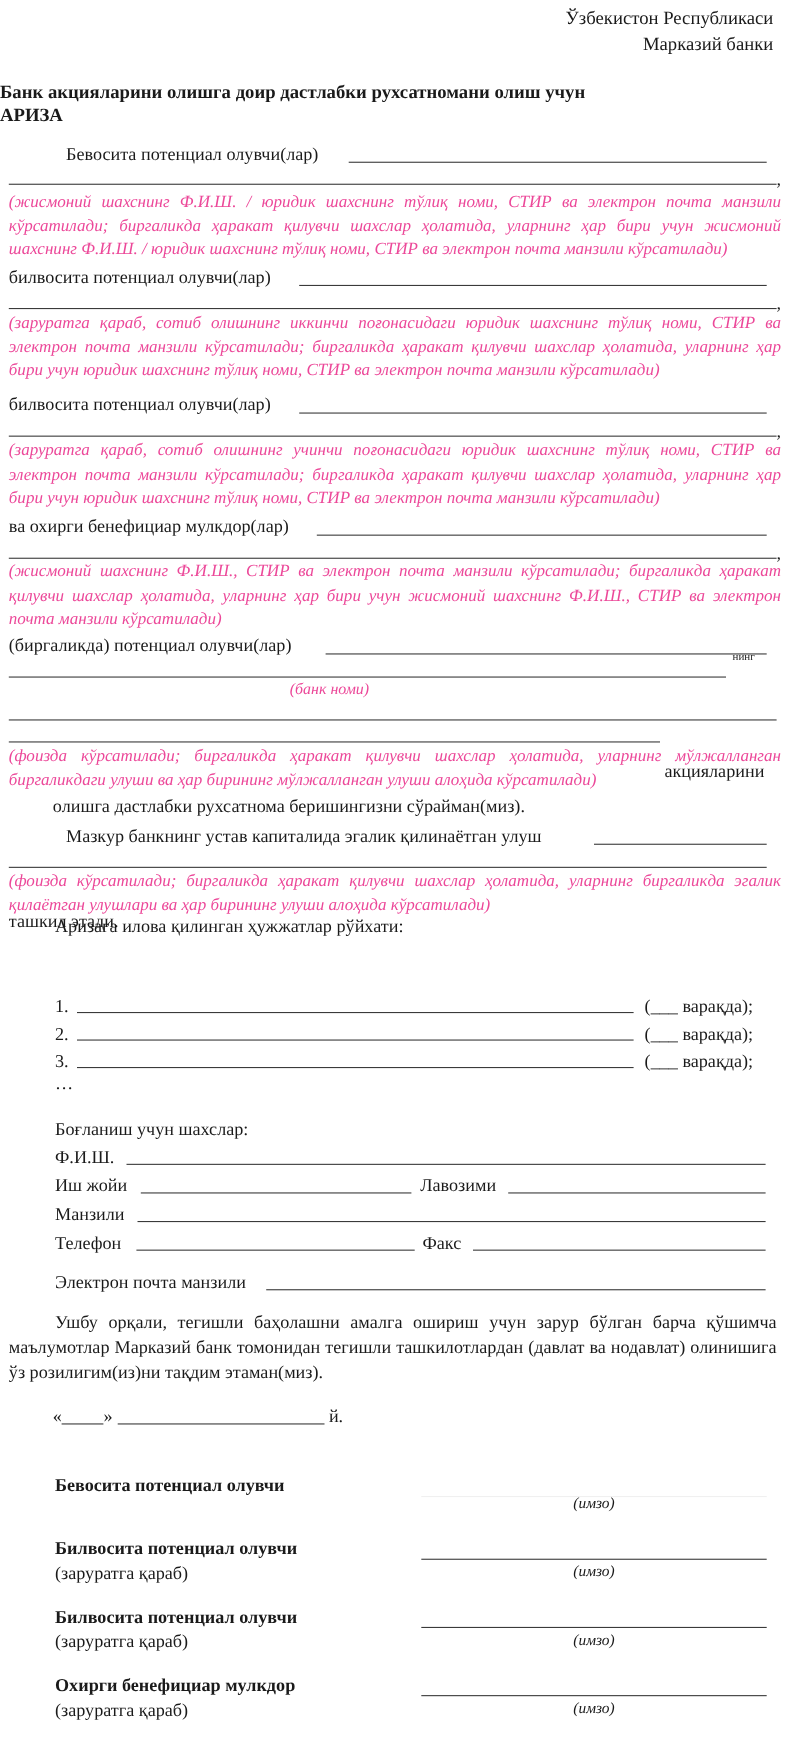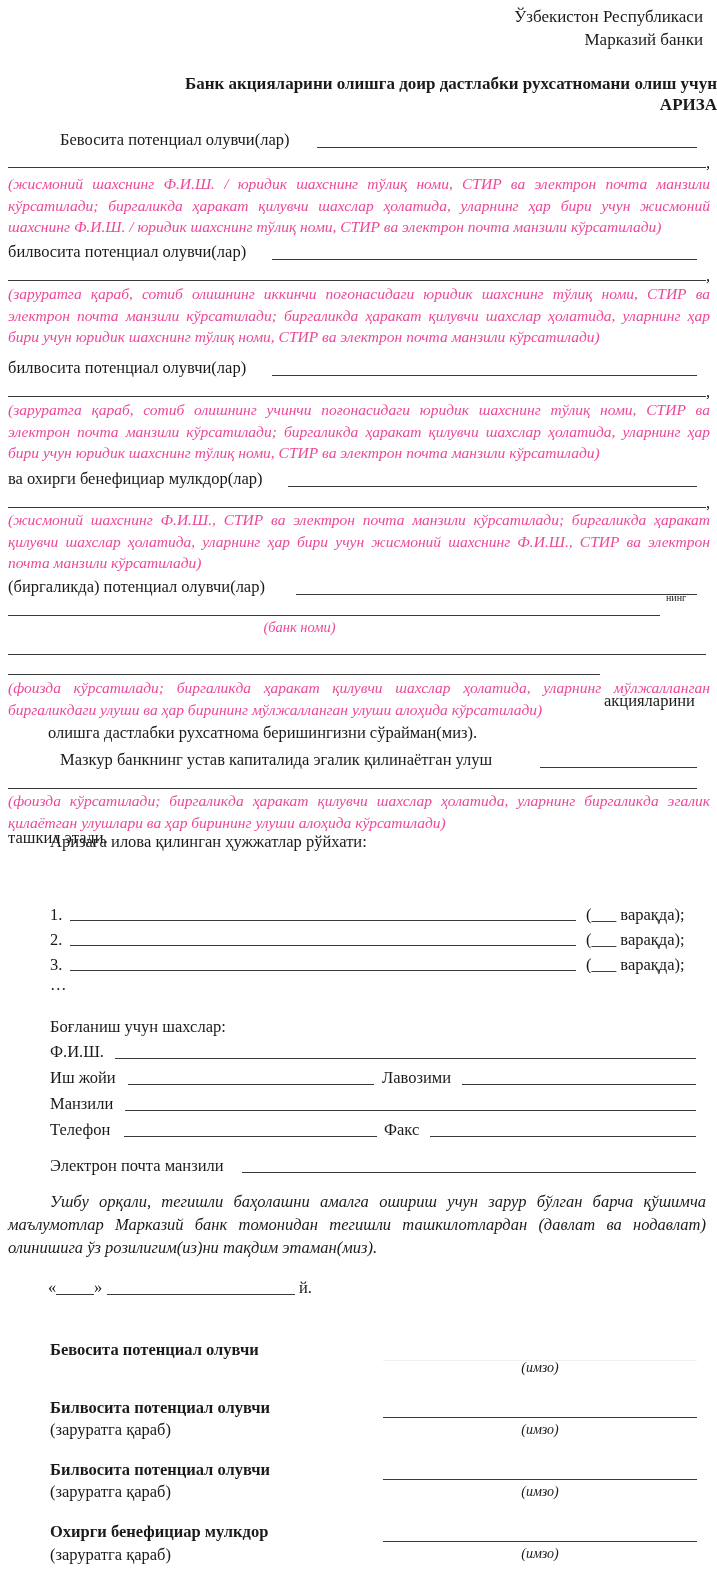--- a/index.html
+++ b/index.html
@@ -10,21 +10,21 @@
       overflow: hidden;
       font-family: "Liberation Serif", "DejaVu Serif", serif;
       color: #1a1a1a;
     }
     .abs { position: absolute; }
     .t { font-size: 16.5px; line-height: 20px; white-space: nowrap; }
     .it { font-style: italic; font-size: 15.5px; line-height: 21.5px; text-align: justify; text-align-last: left; color: #ec4899; }
     .ul { position: absolute; height: 0; border-bottom: 1.3px solid #3a3a3a; }
     .ul.faint { border-bottom: 1px solid #f0f0f0; }
     .hdr-r { right: 14px; text-align: right; font-size: 17px; line-height: 22px; }
-    .title { left: 0; width: 717px; text-align: right; font-weight: bold; font-size: 17px; line-height: 22px; }
+    .title { left: 0; width: 717px; text-align: left; font-weight: bold; font-size: 17px; line-height: 22px; }
     .bold { font-weight: bold; }
     .sig-cap { font-style: italic; font-size: 14px; }
   </style>
 </head>
 <body>
 
 <div class="abs hdr-r" style="top:6px;">Ўзбекистон Республикаси</div>
 <div class="abs hdr-r" style="top:29px;">Марказий банки</div>
 
 <div class="abs title" style="top:73px;">Банк акцияларини олишга доир дастлабки рухсатномани олиш учун</div>
@@ -118,21 +118,21 @@
 
   <div class="abs t" style="left:50px; top:1120px;">Телефон</div>
   <div class="ul" style="left:124px; width:253px; top:1136px;"></div>
   <div class="abs t" style="left:384px; top:1120px;">Факс</div>
   <div class="ul" style="left:430px; width:266px; top:1136px;"></div>
 
   <div class="abs t" style="left:50px; top:1156px;">Электрон почта манзили</div>
   <div class="ul" style="left:242px; width:454px; top:1172px;"></div>
 </div>
 
-<div class="abs" style="left:8px; top:1190px; width:698px; font-size:16.5px; line-height:23px; text-align:justify; text-indent:42px;font-style:italic;">Ушбу орқали, тегишли баҳолашни амалга ошириш учун зарур бўлган барча қўшимча маълумотлар Марказий банк томонидан тегишли ташкилотлардан (давлат ва нодавлат) олинишига ўз розилигим(из)ни тақдим этаман(миз).</div>
+<div class="abs" style="left:8px; top:1190px; width:698px; font-size:16.5px; line-height:23px; text-align:justify; text-indent:42px;">Ушбу орқали, тегишли баҳолашни амалга ошириш учун зарур бўлган барча қўшимча маълумотлар Марказий банк томонидан тегишли ташкилотлардан (давлат ва нодавлат) олинишига ўз розилигим(из)ни тақдим этаман(миз).</div>
 
 <div>
   <div class="abs t" style="left:48px; top:1278px;">«</div>
   <div class="ul" style="left:56px; width:38px; top:1294px;"></div>
   <div class="abs t" style="left:94px; top:1278px;">»</div>
   <div class="ul" style="left:107px; width:188px; top:1294px;"></div>
   <div class="abs t" style="left:299px; top:1278px;">й.</div>
 </div>
 
 <div>

